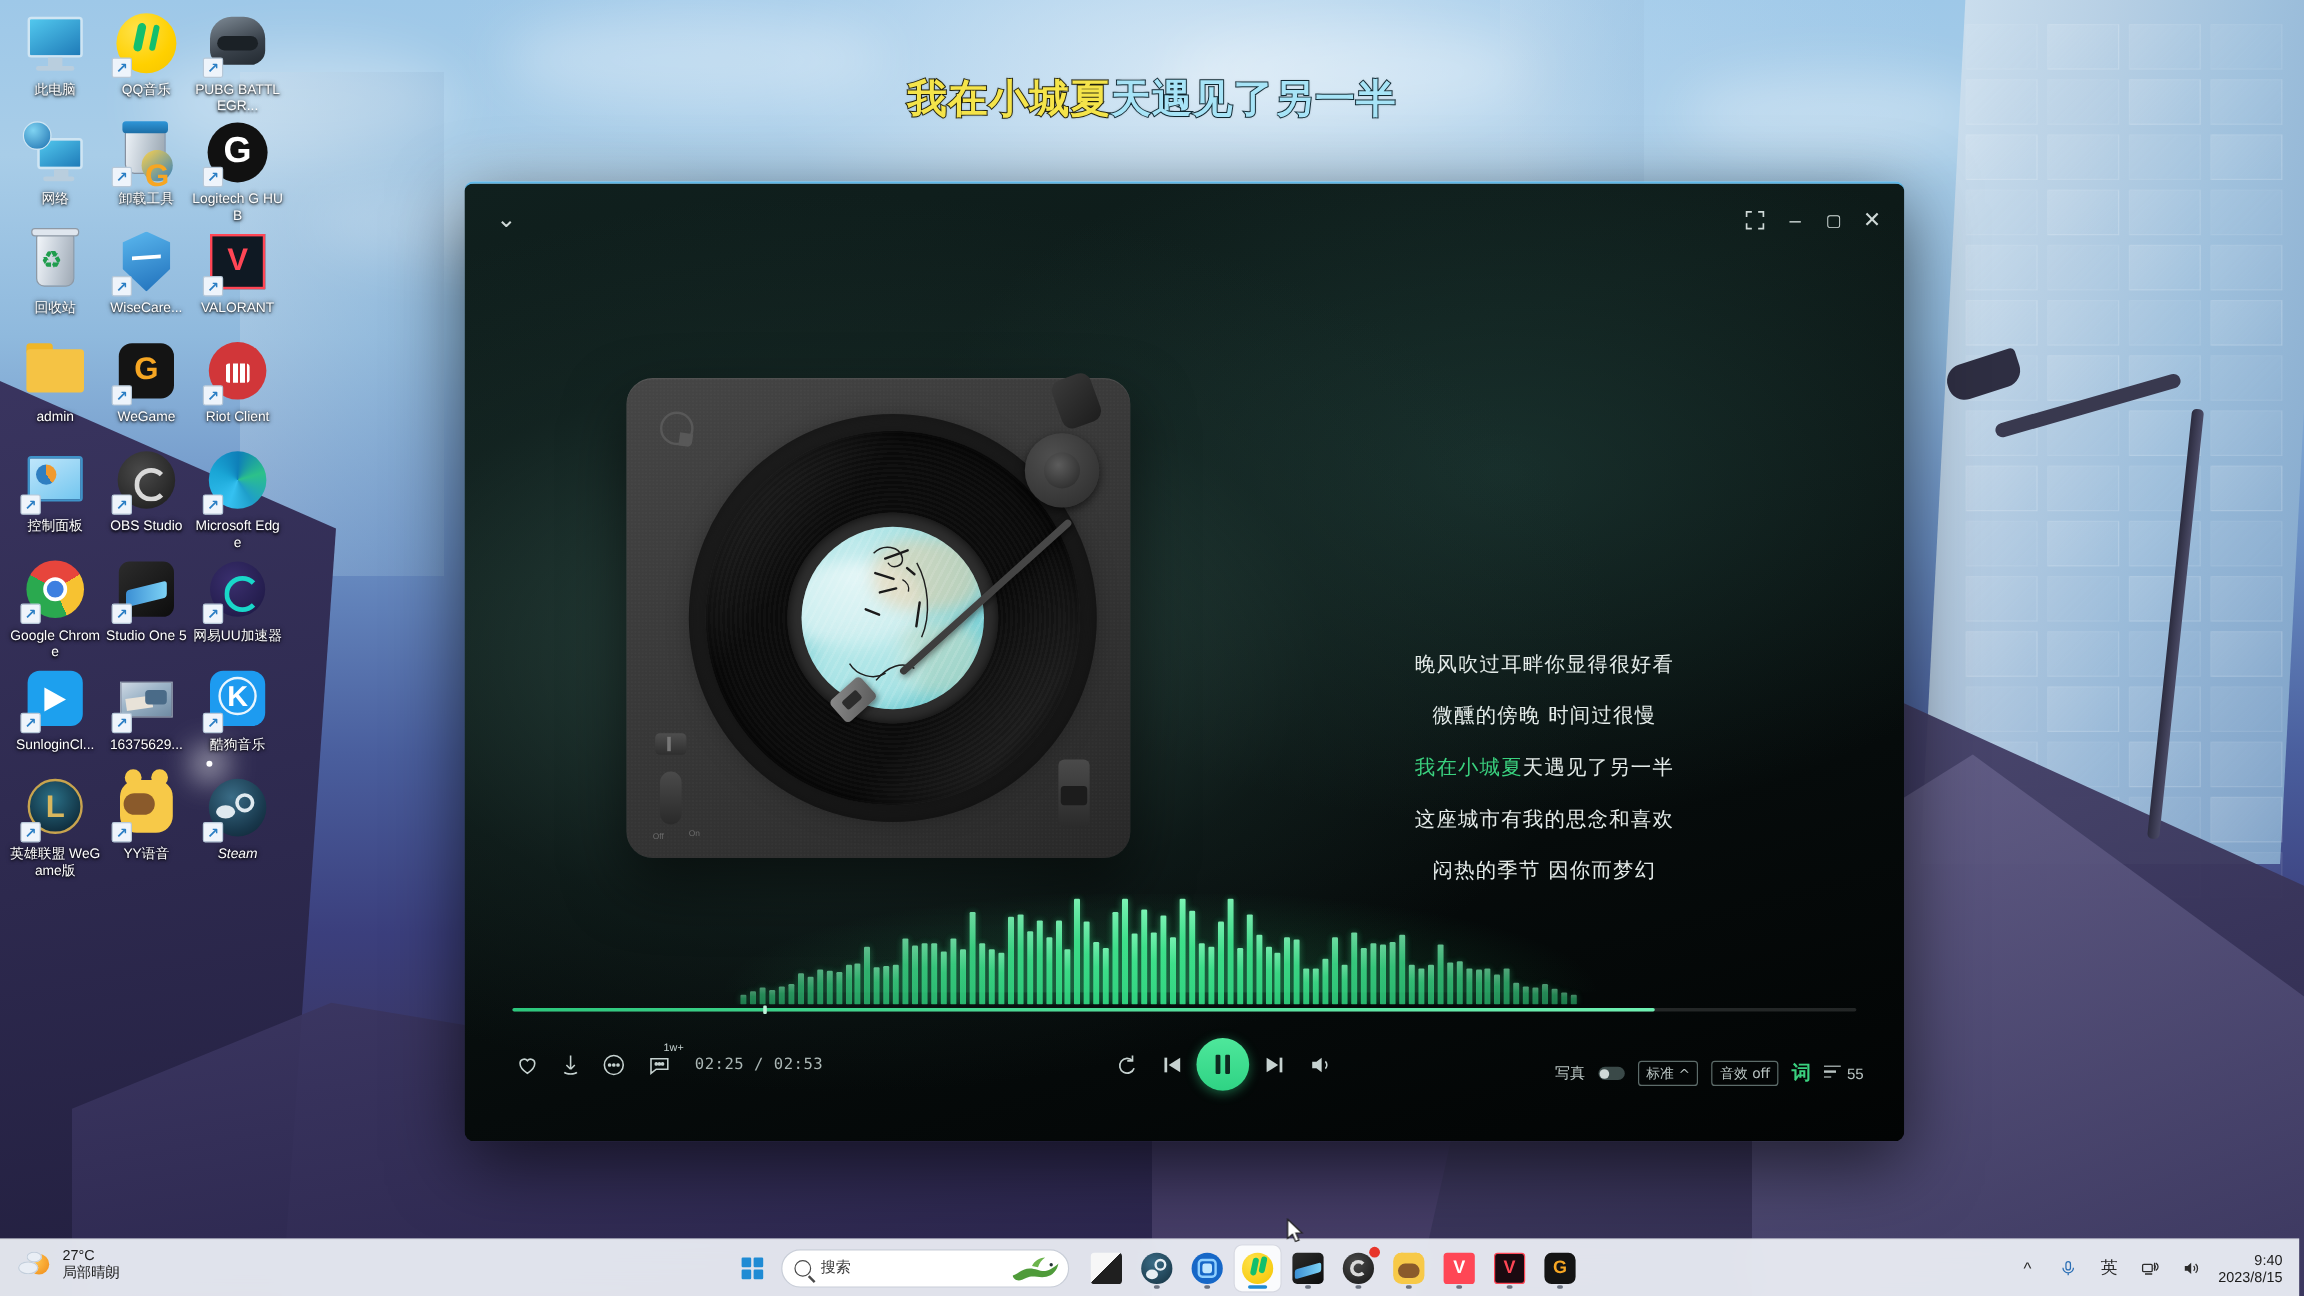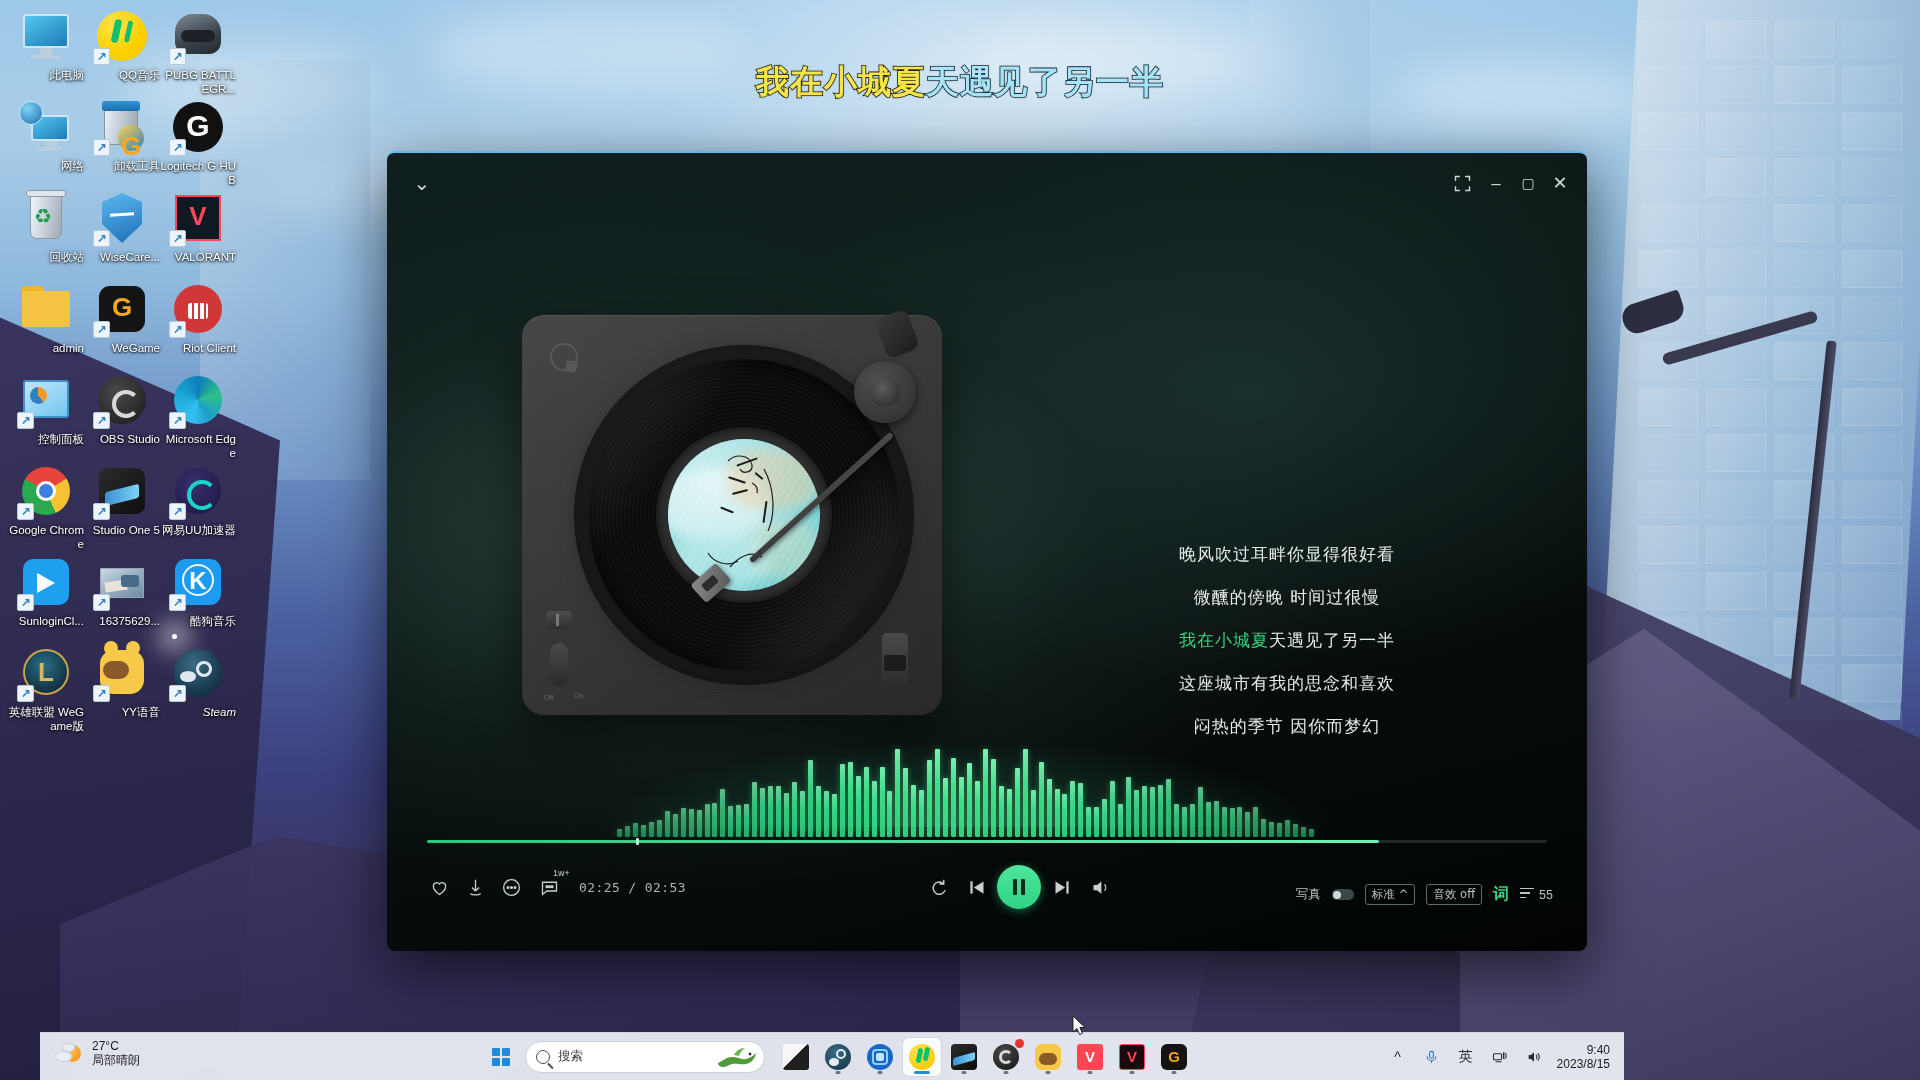--- a/index.html
+++ b/index.html
@@ -22,21 +22,21 @@
   .cloud{position:absolute;border-radius:50%;background:rgba(255,255,255,.30);filter:blur(22px);}
   
   .bldg{position:absolute;background:linear-gradient(100deg,#cfe0ee 0%,#b9d0e4 30%,#9fc0dc 60%,#85a9cc 100%);opacity:.92;}
   .glasspane{position:absolute;background:linear-gradient(135deg,rgba(255,255,255,.28),rgba(190,215,235,.12));border:1px solid rgba(255,255,255,.25);}
   
   .rock{position:absolute;background:#2c2a4a;}
   .lamp{position:absolute;}
 
   
   #desktop-icons{position:absolute;left:0;top:0;width:230px;height:990px;}
-  .dicon{position:absolute;width:76px;text-align:right;}
+  .dicon{position:absolute;width:76px;text-align:center;}
   .dicon .glyph{width:56px;height:56px;margin:0 auto;position:relative;}
   .dicon .lbl{
     margin-top:4px;font-size:11.5px;line-height:14px;color:#fff;
     text-shadow:0 1px 2px rgba(0,0,0,.95),0 0 4px rgba(0,0,0,.8);
     word-break:break-all;
   }
   .shortcut-arrow{
     position:absolute;left:-1px;bottom:-1px;width:17px;height:17px;
     background:#eef4fb;border:1px solid #b7c8d8;border-radius:2px;
     display:flex;align-items:center;justify-content:center;
@@ -274,23 +274,23 @@
   #toggle-photo:after{content:"";position:absolute;left:1.5px;top:1.5px;width:8px;height:8px;border-radius:50%;background:#cfd9d7;}
   .opt-box{border:1px solid #5d6c6a;border-radius:3px;padding:2px 6px;font-size:11.5px;color:#b9c4c2;
     display:flex;align-items:center;gap:4px;font-family:"DejaVu Sans","Liberation Sans",sans-serif;}
   #opt-lyric{font-size:16px;color:#3ad17f;font-weight:700;font-family:"DejaVu Sans","Liberation Sans",sans-serif;}
   #playlist-btn{display:flex;align-items:center;gap:5px;color:#b9c4c2;font-size:12.5px;}
   .pl-lines{display:inline-block;width:14px;}
   .pl-lines i{display:block;height:1.5px;background:#b9c4c2;margin-bottom:3px;}
   .pl-lines i:nth-child(1){width:14px;} .pl-lines i:nth-child(2){width:10px;} .pl-lines i:nth-child(3){width:6px;}
 
   
-  #taskbar{position:absolute;left:0;bottom:0;width:1584px;height:48px;
+  #taskbar{position:absolute;left:0;bottom:0;width:1916px;height:48px;
     background:rgba(238,241,247,.93);backdrop-filter:blur(12px);
-    border-top:1px solid rgba(0,0,0,.06);display:flex;align-items:center;margin-left:40px;}
+    border-top:1px solid rgba(0,0,0,.06);display:flex;align-items:center;}
   #weather{position:absolute;left:14px;top:6px;display:flex;align-items:center;gap:8px;}
   #weather-icon{width:30px;height:28px;position:relative;}
   .w-sun{position:absolute;right:3px;top:6px;width:17px;height:17px;border-radius:50%;
     background:radial-gradient(circle at 35% 35%,#ffc44d,#f08a17);}
   .w-cloud{position:absolute;border-radius:50%;background:#e9eef5;box-shadow:0 0 0 1px #c3cedb inset;}
   #weather-text{line-height:14px;}
   .w-temp{font-size:12px;color:#1b1b1b;}
   .w-desc{font-size:12px;color:#1b1b1b;}
 
   #tb-center{position:absolute;left:12px;right:0;display:flex;align-items:center;justify-content:center;gap:6px;}

